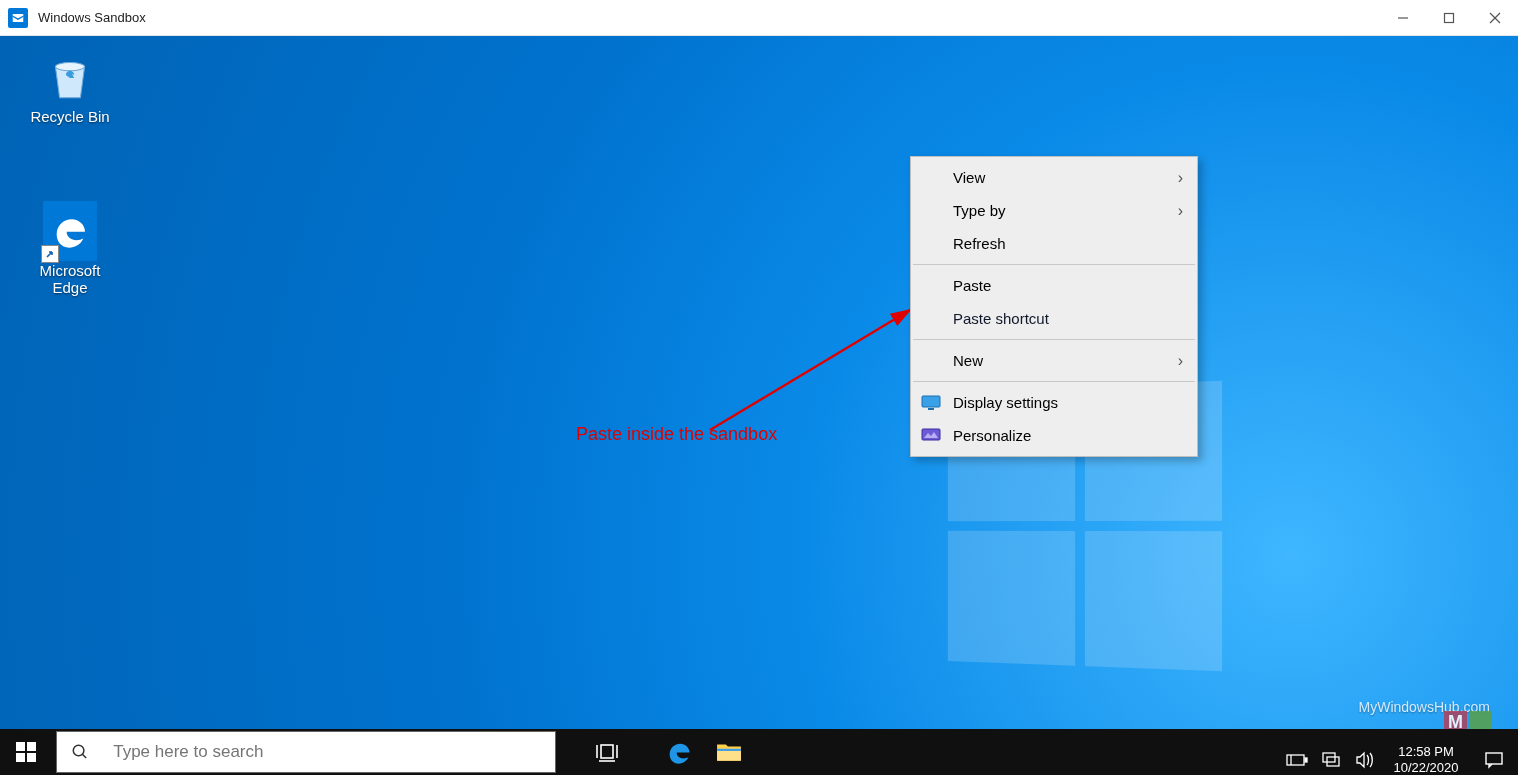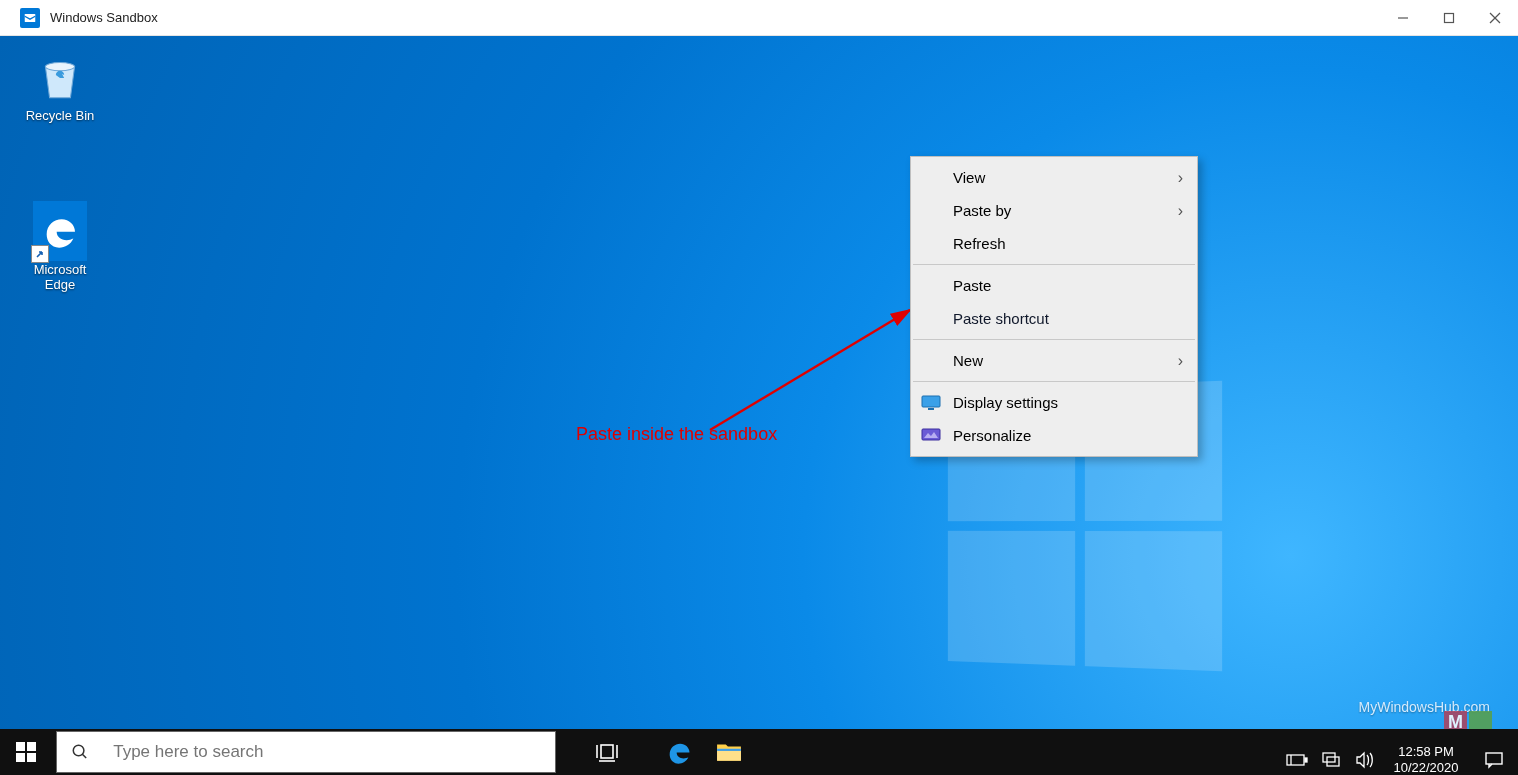--- a/index.html
+++ b/index.html
@@ -4,21 +4,21 @@
 <style>
   * { margin: 0; padding: 0; box-sizing: border-box; font-family: 'Segoe UI', Tahoma, sans-serif; }
   html, body { width: 1518px; height: 775px; overflow: hidden; background: #fff; }
 
   
   .titlebar {
     height: 36px;
     background: #ffffff;
     display: flex;
     align-items: center;
-    padding: 0 20px;
+    padding: 0 8px;
     border-bottom: 1px solid #e5e5e5;
     position: relative;
   }
   .titlebar .app-icon {
     width: 20px; height: 20px;
     background: #0078d7;
     display: flex; align-items: center; justify-content: center;
     margin-right: 10px;
     border-radius: 2px;
   }
@@ -53,23 +53,24 @@
     opacity: 0.28;
   }
   .win-logo div { background: rgba(255,255,255,0.6); }
 
   
   .desktop-icon {
     position: absolute;
     width: 84px;
     text-align: center;
     color: #fff;
-    font-size: 13px;
+    font-size: 15px;
     text-shadow: 0 1px 2px rgba(0,0,0,.6);
     cursor: pointer;
+    margin-left: 10px;
   }
   .desktop-icon .icon-img { width: 54px; height: 54px; margin: 0 auto 4px; display:flex; align-items:center; justify-content:center; position:relative;}
   .recycle { left: 18px; top: 14px; }
   .edge { left: 18px; top: 168px; }
   .edge .tile { width:60px; height:60px; background:#0078d7; display:flex; align-items:center; justify-content:center; position:relative;}
   .shortcut-arrow {
     position:absolute; left:-2px; bottom:-2px; width:18px; height:18px;
     background:#fff; border:1px solid #888; display:flex; align-items:center; justify-content:center;
   }
 
@@ -244,21 +245,21 @@
     </defs>
     <line x1="10" y1="130" x2="210" y2="10" stroke="#e00000" stroke-width="2.4" marker-end="url(#ah)"></line>
   </svg>
 
   <div class="context-menu">
     <div class="item">
       <span>View</span>
       <span class="chev">›</span>
     </div>
     <div class="item">
-      <span>Paste by</span>
+      <span>Type by</span>
       <span class="chev">›</span>
     </div>
     <div class="item">
       <span>Refresh</span>
     </div>
     <div class="sep"></div>
     <div class="item">
       <span>Paste</span>
     </div>
     <div class="item disabled">

